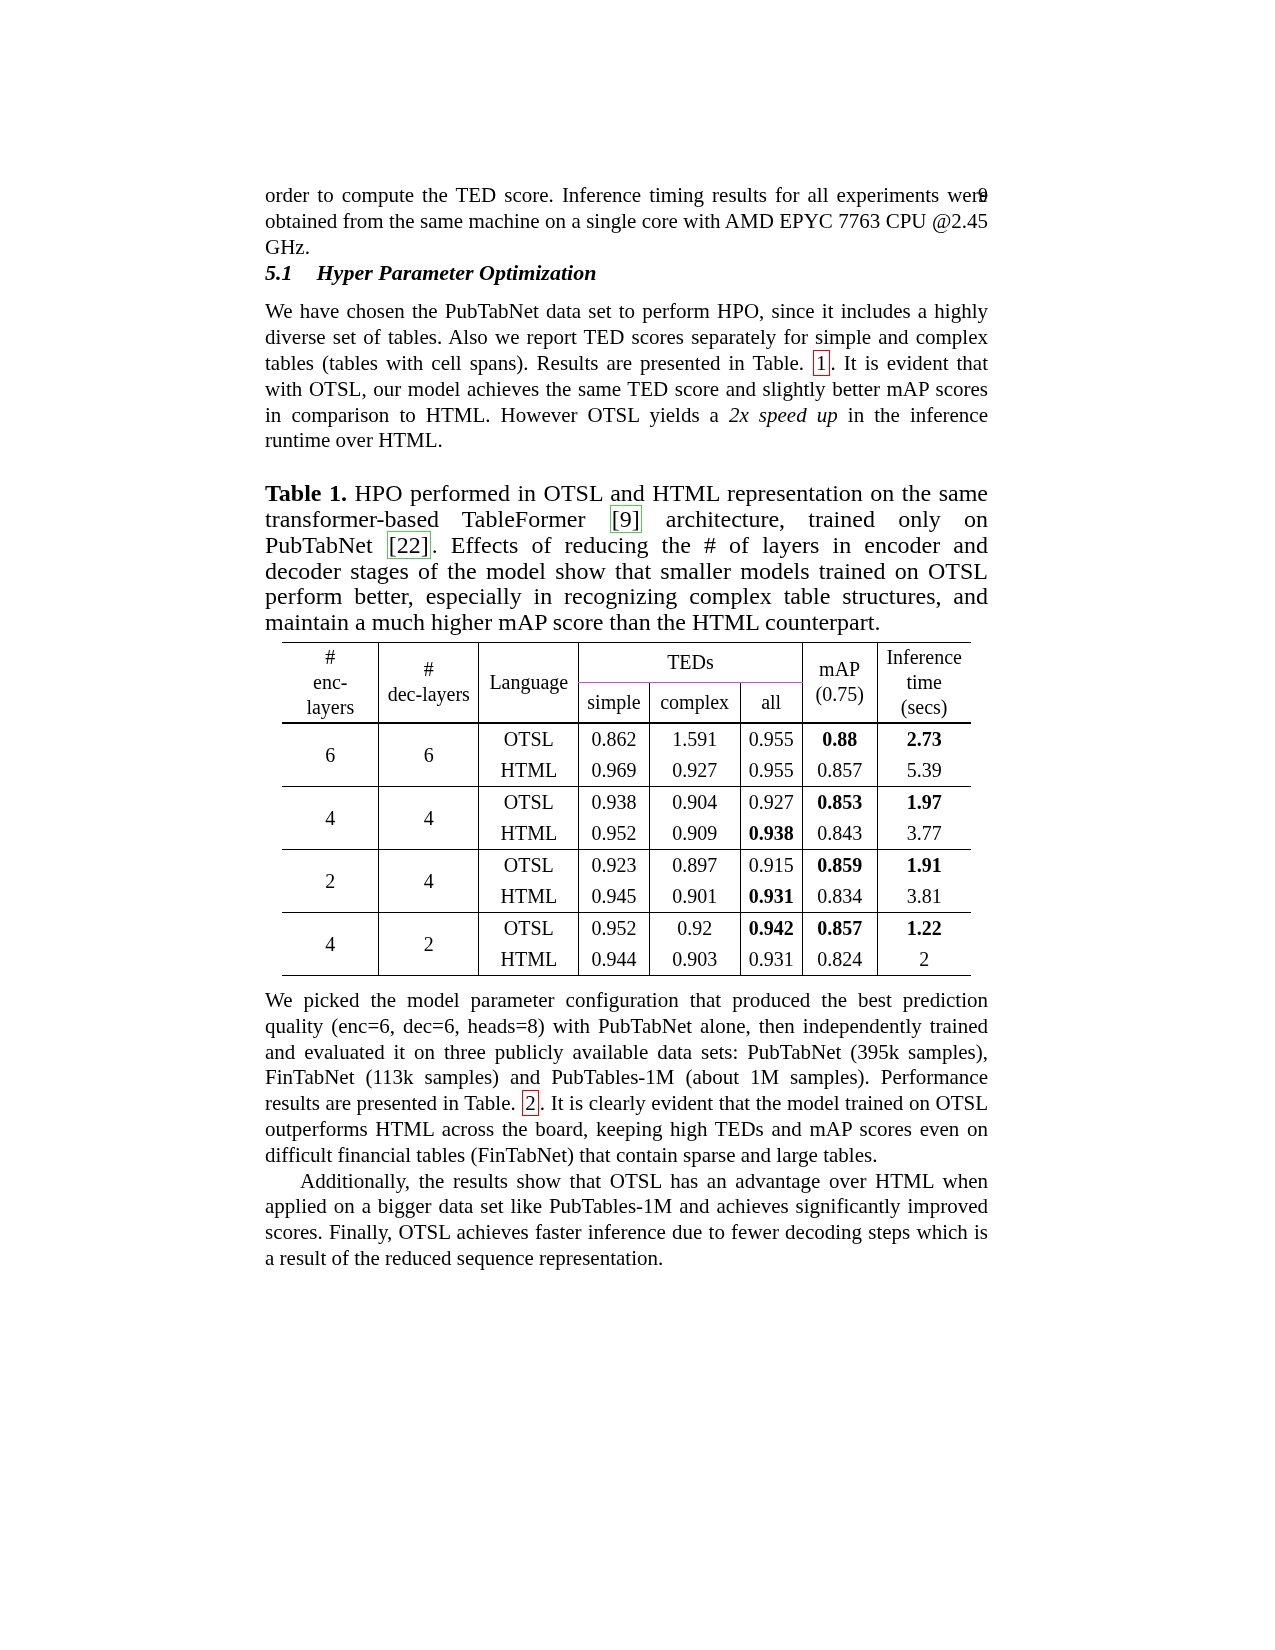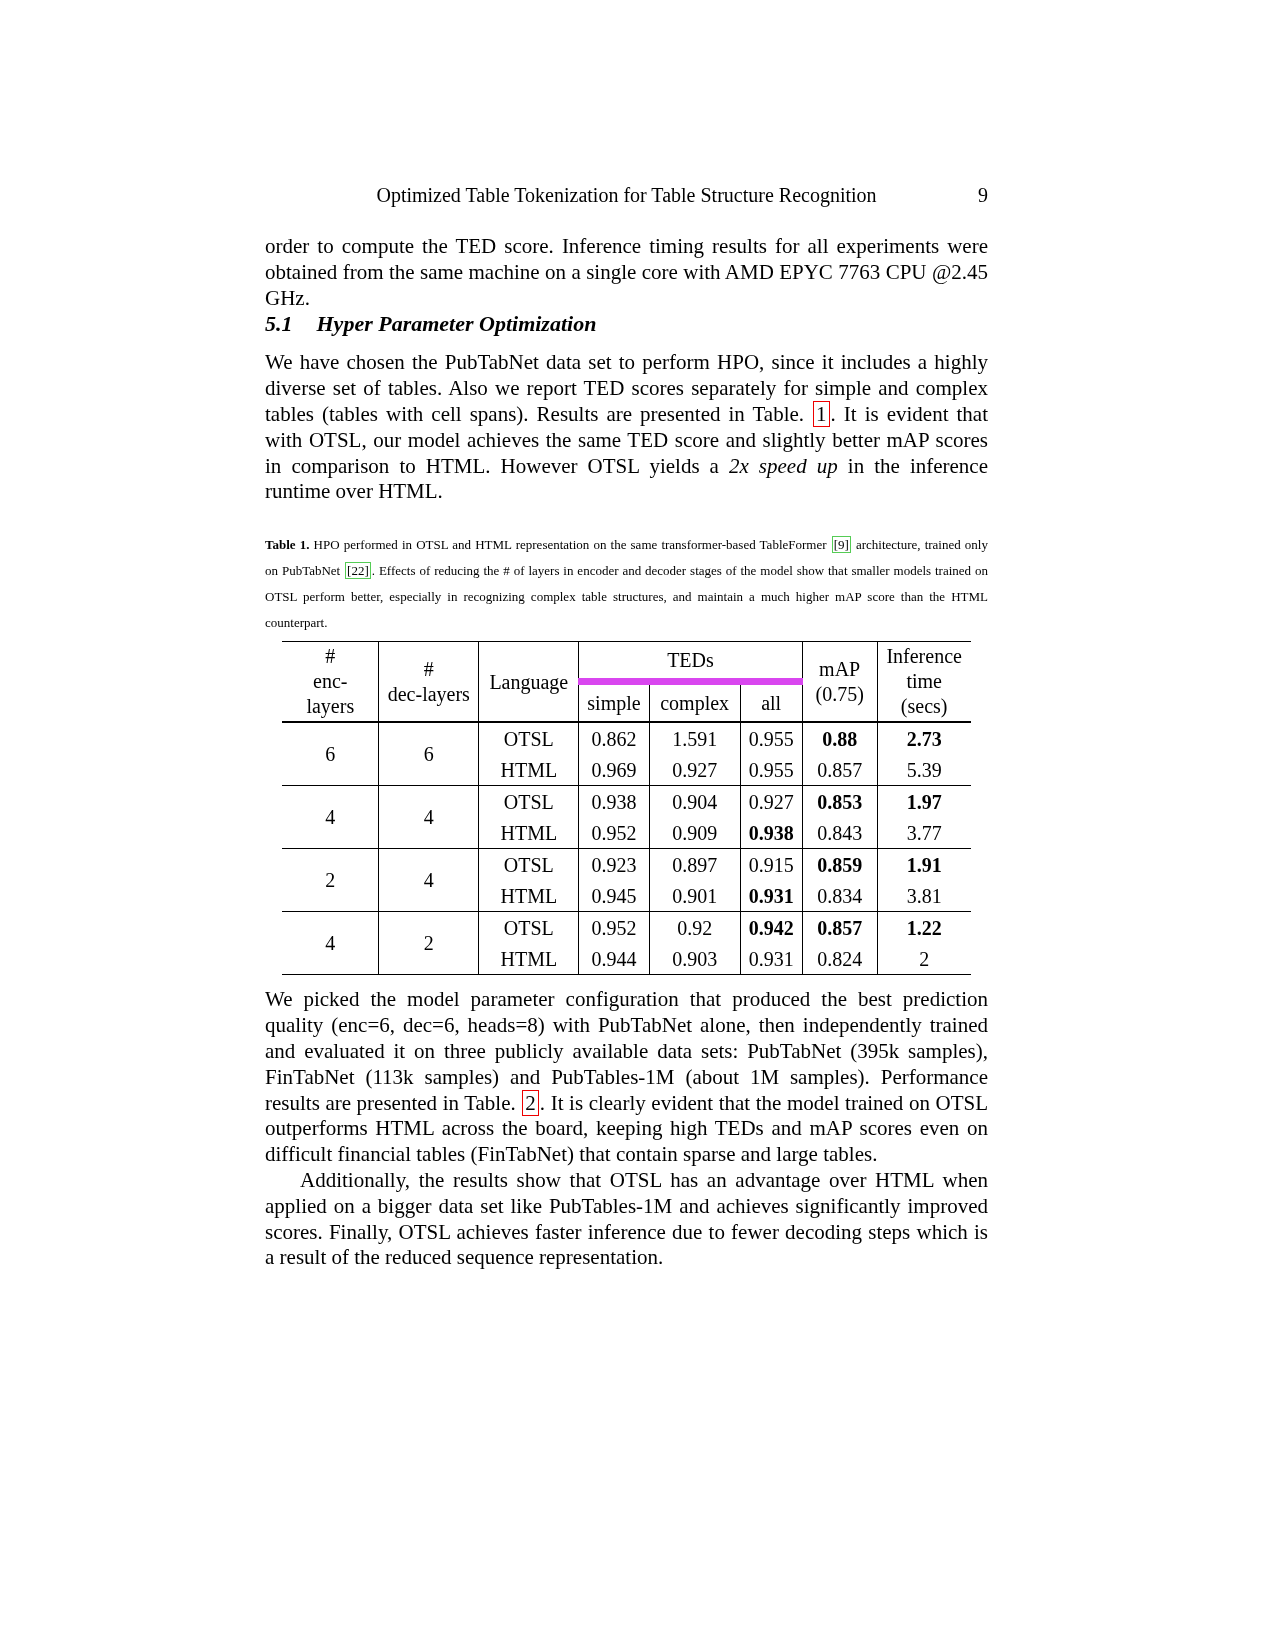--- a/index.html
+++ b/index.html
@@ -45,21 +45,21 @@
     font-size: 22px;
     font-weight: bold;
     line-height: 26px;
     font-style: italic;
   }
   .mt-h51 { margin-top: 37px; }
   .mt-h52 { margin-top: 76px; }
   .sec-num { display: inline-block; margin-right: 24px; }
   .caption {
     margin-top: 27px;
-    font-size: 13px;
+    font-size: 24px;
     line-height: 25.8px;
     text-align: justify;
   }
   .seg-b { font-weight: bold; }
   .seg-i { font-style: italic; }
   .seg-refbox {
     border: 1.5px solid #ee0000;
     padding: 0 2px;
     margin: 0 1px;
   }
@@ -79,40 +79,39 @@
   table.t1 th, table.t1 td {
     font-weight: normal;
     text-align: center;
     vertical-align: middle;
     padding: 2px 8px;
     height: 27px;
     line-height: 24px;
   }
   table.t1 th span { display: block; line-height: 25px; }
   table.t1 .vl { border-left: 1px solid #000; }
-  table.t1 .teds-span { border-bottom: 7px solid #d946ef; }
+  table.t1 .teds-span { border-bottom: 1px solid #d946ef; }
   table.t1 tr.group-start td { border-top: 1px solid #000; }
   table.t1 td.bold { font-weight: bold; }
   .w-enc  { width: 80px; }
   .w-dec  { width: 83px; }
   .w-lang { width: 83px; }
   .w-simple { width: 53px; }
   .w-complex { width: 74px; }
   .w-all  { width: 45px; }
   .w-map  { width: 58px; }
   .w-inf  { width: 77px; }
 </style>
 </head>
 <body>
 
 <div class="page">
   <div class="content">
 
     <div class="running-head">
-      <span class="rh-title">Optimized Table Tokenization for Table Structure Recognition</span>
       <span class="rh-page">9</span>
     </div>
 
     <p class="body-par mt-p1"><span>order to compute the TED score. Inference timing results for all experiments were obtained from the same machine on a single core with AMD EPYC 7763 CPU @2.45 GHz.</span></p>
 
     <h2 class="sec mt-h51">
       <span class="sec-num">5.1</span><span>Hyper Parameter Optimization</span>
     </h2>
 
     <p class="body-par mt-p51"><span>We have chosen the PubTabNet data set to perform HPO, since it includes a highly diverse set of tables. Also we report TED scores separately for simple and complex tables (tables with cell spans). Results are presented in Table. </span><span class="seg-refbox">1</span><span>. It is evident that with OTSL, our model achieves the same TED score and slightly better mAP scores in comparison to HTML. However OTSL yields a </span><span class="seg-i">2x speed up</span><span> in the inference runtime over HTML.</span></p>

